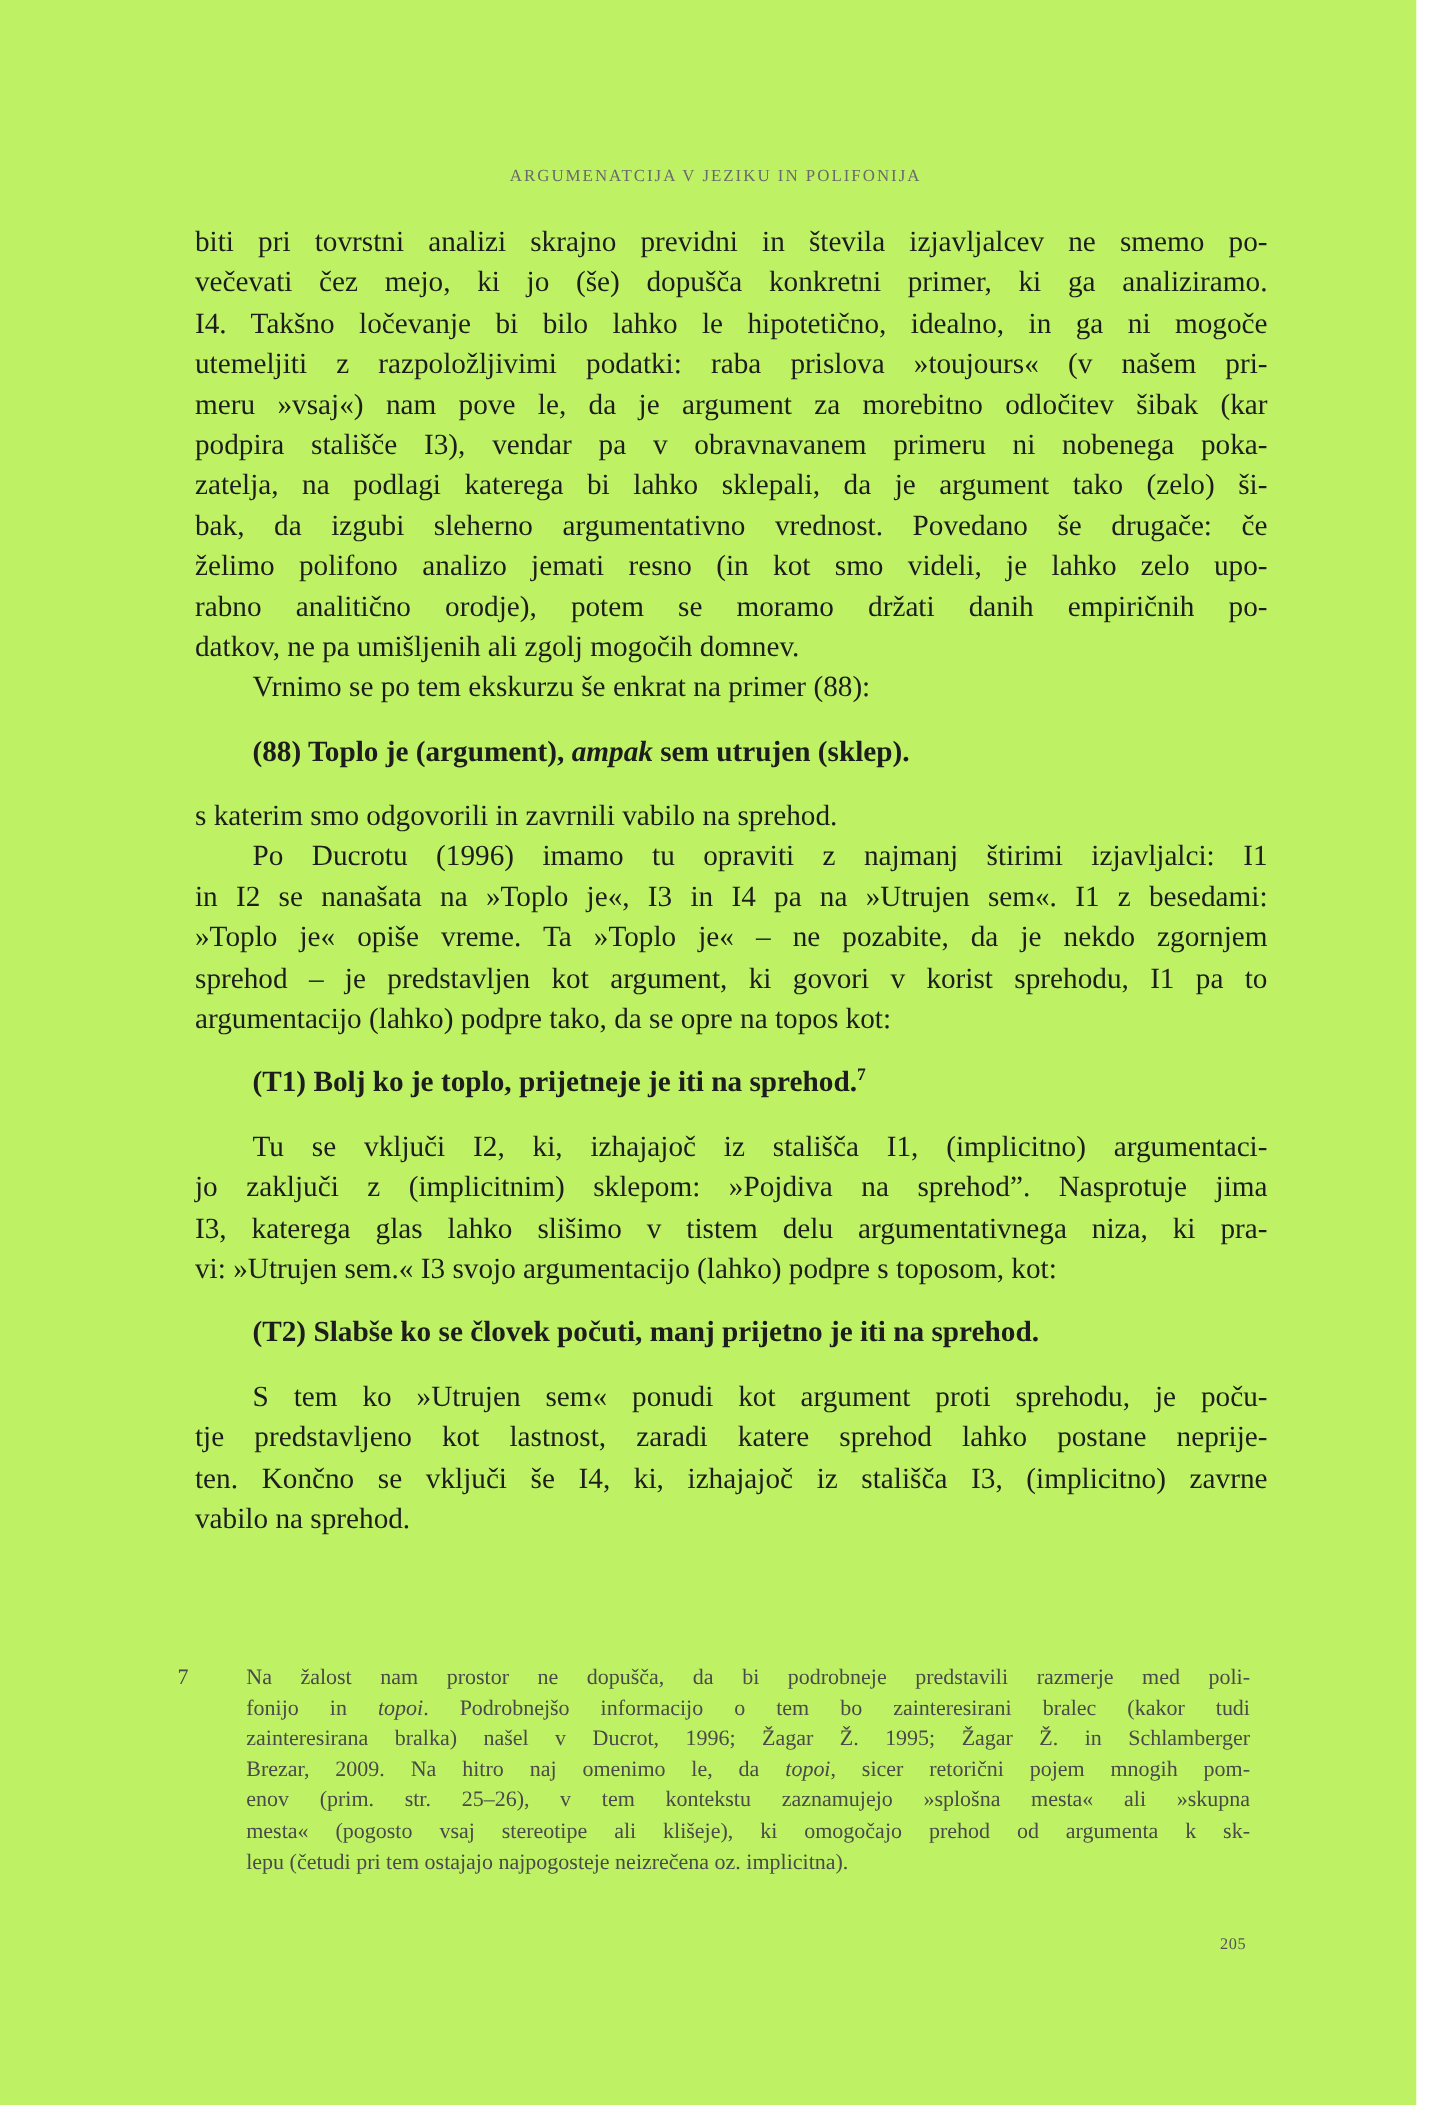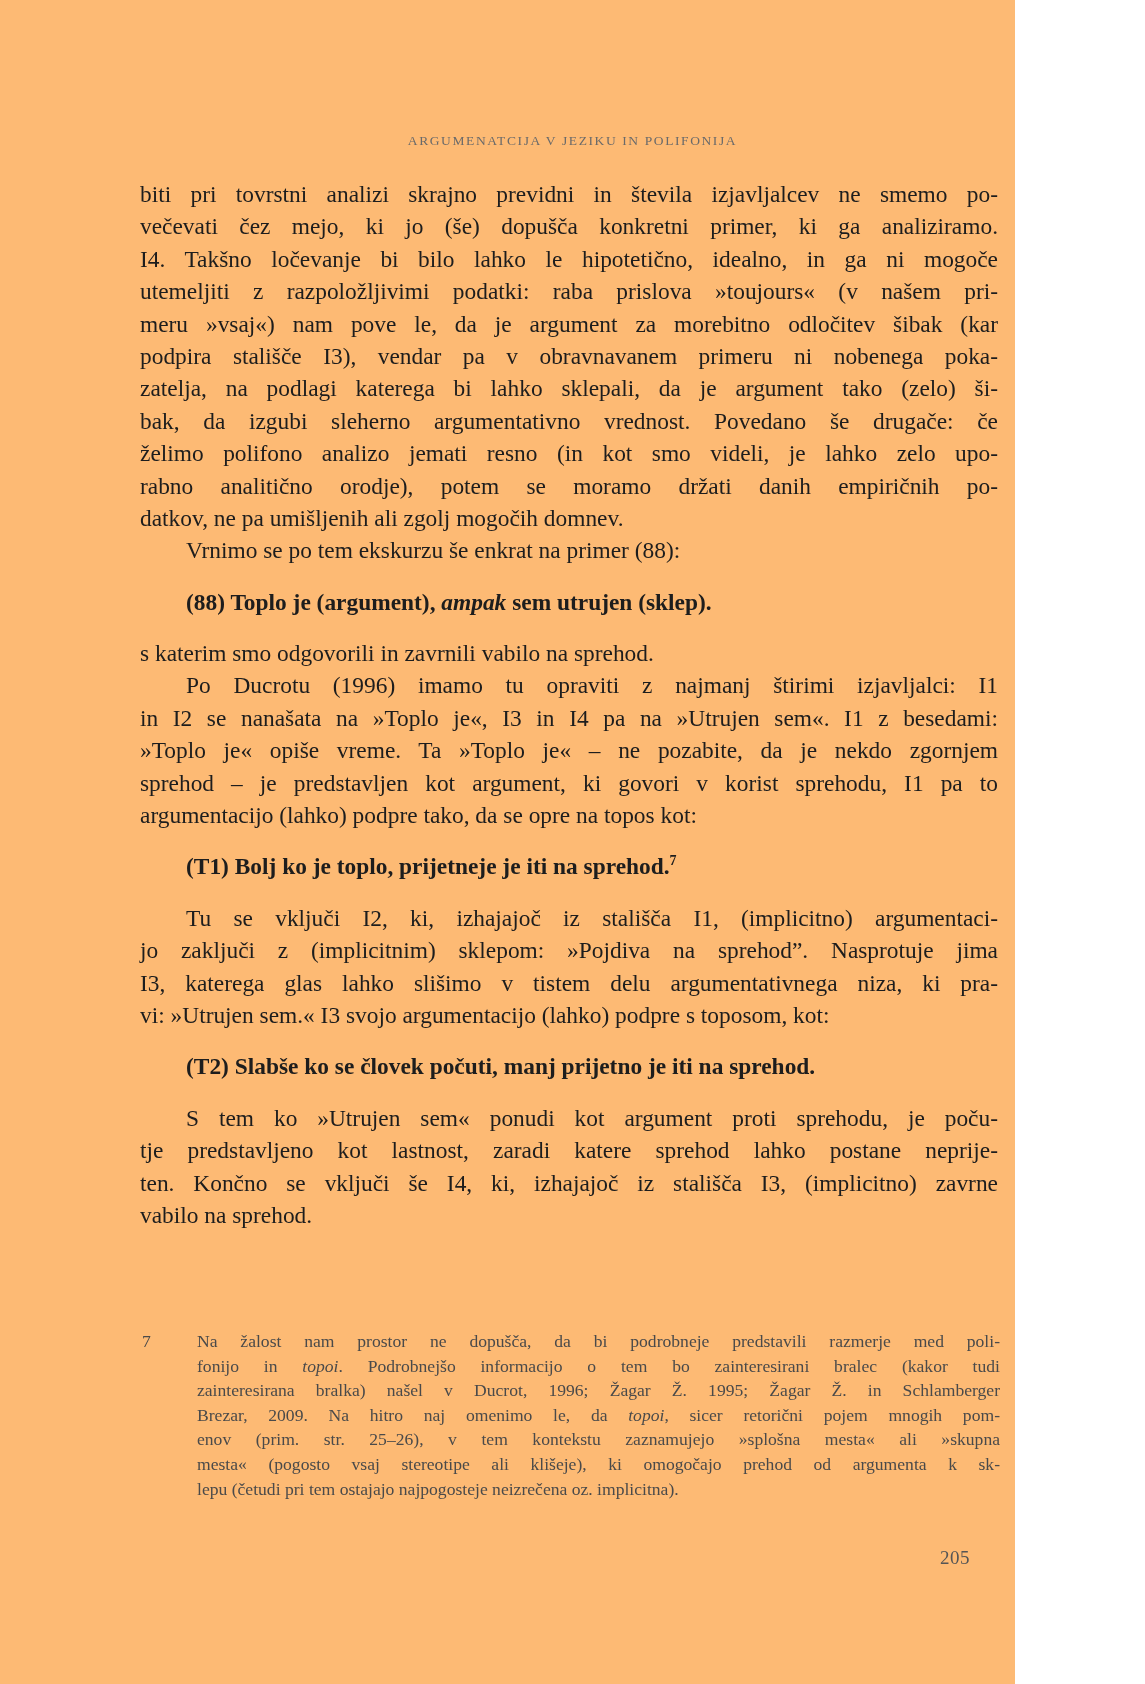--- a/index.html
+++ b/index.html
@@ -1,30 +1,30 @@
 <!DOCTYPE html>
 <html><head>
 <meta charset="utf-8">
 <style>
   html, body { margin: 0; padding: 0; background: #ffffff; }
   body { width: 1145px; height: 1684px; position: relative; overflow: hidden; }
-  .page { position: absolute; left: 0; top: 0; width: 1015px; height: 1684px; background: #fdba74; color: #1e1e1e; font-family: "Liberation Serif", "DejaVu Serif", serif; }
+  .page { position: absolute; left: 0; top: 0; width: 1133px; height: 1684px; background: #bef264; color: #1e1e1e; font-family: "Liberation Serif", "DejaVu Serif", serif; }
   .running-head { position: absolute; top: 133px; left: 0; width: 1145px; text-align: center; font-size: 13.5px; letter-spacing: 1.6px; color: #6a6a6a; }
-  .body { position: absolute; left: 140px; top: 178px; width: 858px; font-size: 23.4px; line-height: 32.4px; color: #1d1d1d; }
+  .body { position: absolute; left: 156px; top: 178px; width: 858px; font-size: 23.4px; line-height: 32.4px; color: #1d1d1d; }
   .line { white-space: nowrap; display: block; text-align: justify; text-align-last: justify; height: 32.4px; }
   .line.last { text-align-last: left; }
   .indent { padding-left: 46px; }
   .gap { height: 19px; }
   .example { padding-left: 46px; text-align-last: left; font-weight: bold; }
   .footnote { position: absolute; left: 142px; top: 1329px; width: 858px; font-size: 17.6px; line-height: 24.6px; color: #4a4a4a; }
   .fn-num { position: absolute; left: 0; top: 0; }
   .fn-body { margin-left: 55px; }
   .fn-line { display: block; white-space: nowrap; text-align: justify; text-align-last: justify; height: 24.6px; }
   .fn-line.last { text-align-last: left; }
-  .page-number { position: absolute; top: 1547px; left: 940px; font-size: 19px; color: #555; letter-spacing: 0.5px; }
+  .page-number { position: absolute; top: 1547px; left: 976px; font-size: 13px; color: #555; letter-spacing: 0.5px; }
   sup { font-size: 60%; line-height: 0; vertical-align: super; }
   i { font-style: italic; }
 </style>
 </head>
 <body>
 
 <div class="page">
   <div class="running-head">ARGUMENATCIJA V JEZIKU IN POLIFONIJA</div>
 
   <div class="body">

